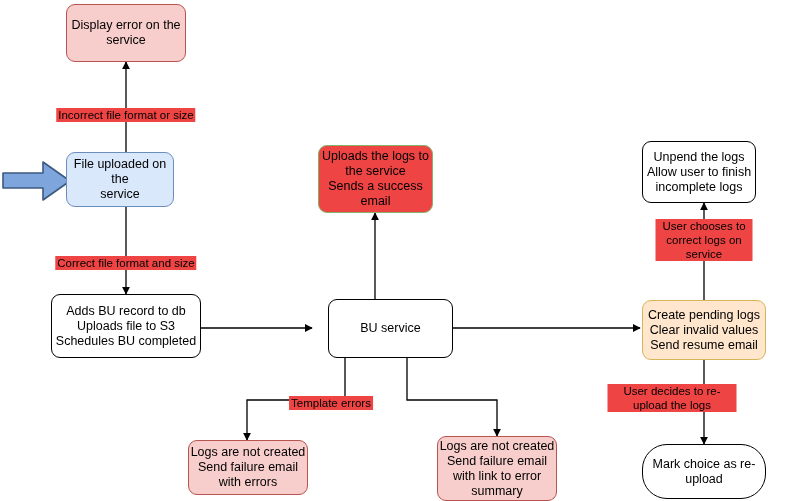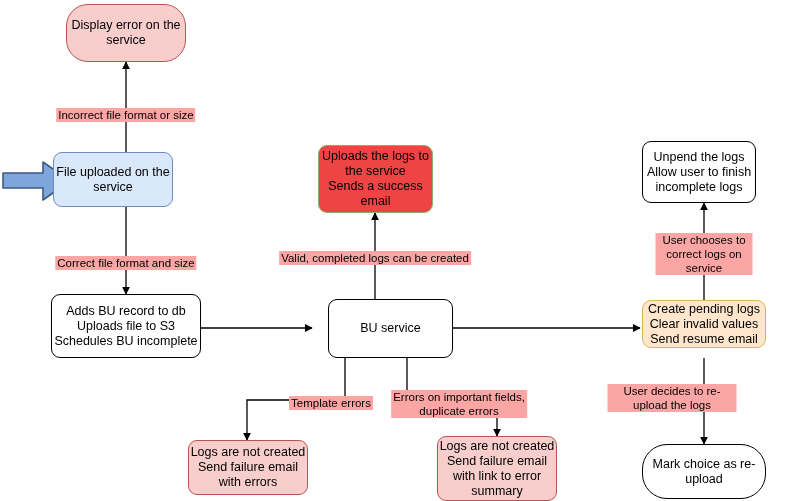--- a/index.html
+++ b/index.html
@@ -44,21 +44,21 @@
   .node.blue   { background: #dae8fc; border-color: #6c8ebf; }
   .node.green  { background: #ef4444; border-color: #82b366; }
   .node.yellow { background: #ffe6cc; border-color: #d6b656; }
   .node.plain  { background: #ffffff; border-color: #000000; }
 
   .edge-label {
     position: absolute;
     font-size: 11.5px;
     line-height: 14px;
     color: #000000;
-    background: #fca5a5;
+    background: #ef4444;
     text-align: center;
     white-space: pre-line;
     padding: 0 2px;
     z-index: 4;
     transform: translate(-50%, -50%);
   }
   .block-arrow {
     position: absolute;
     z-index: 2;
   }
@@ -94,34 +94,34 @@
       <path d="M 704 300 L 704 203"></path>
 
       <path d="M 704 358 L 704 444"></path>
     </g>
   </svg>
 
   <svg class="block-arrow" style="left:2px; top:160px;" width="70" height="42" viewBox="0 0 70 42" xmlns="http://www.w3.org/2000/svg">
     <path d="M 1 13 L 41 13 L 41 2 L 68 21 L 41 40 L 41 28 L 1 28 Z" fill="#7ea6dc" stroke="#3c5a80" stroke-width="1.6" stroke-linejoin="round"></path>
   </svg>
 
-  <div class="node pink" style="left:66px; top:4px; width:120px; height:58px;border-radius:22px;">
+  <div class="node pink" style="left:66px; top:4px; width:120px; height:58px;">
     <span>Display error on the
 service</span>
   </div>
 
-  <div class="node blue" style="left:53px; top:152px; width:120px; height:55px;">
+  <div class="node blue" style="left:66px; top:152px; width:108px; height:55px;">
     <span>File uploaded on the
 service</span>
   </div>
 
   <div class="node plain" style="left:51px; top:294px; width:150px; height:64px;">
     <span>Adds BU record to db
 Uploads file to S3
-Schedules BU incomplete</span>
+Schedules BU completed</span>
   </div>
 
   <div class="node plain" style="left:328px; top:299px; width:125px; height:59px;">
     <span>BU service</span>
   </div>
 
   <div class="node green" style="left:318px; top:145px; width:115px; height:68px;">
     <span>Uploads the logs to
 the service
 Sends a success
@@ -140,40 +140,37 @@
 with link to error
 summary</span>
   </div>
 
   <div class="node plain" style="left:642px; top:141px; width:114px; height:62px;">
     <span>Unpend the logs
 Allow user to finish
 incomplete logs</span>
   </div>
 
-  <div class="node yellow" style="left:642px; top:300px; width:124px; height:48px;">
+  <div class="node yellow" style="left:642px; top:300px; width:124px; height:60px;">
     <span>Create pending logs
 Clear invalid values
 Send resume email</span>
   </div>
 
   <div class="node plain" style="left:642px; top:444px; width:124px; height:55px;border-radius:25px;">
     <span>Mark choice as re-
 upload</span>
   </div>
 
   <div class="edge-label" style="left:126px; top:115px;">Incorrect file format or size</div>
 
   <div class="edge-label" style="left:126px; top:263px;">Correct file format and size</div>
 
-  <div class="edge-label" style="left:375px; top:258px;">Valid, completed logs can be created</div>
 
 
   <div class="edge-label" style="left:331px; top:403px;">Template errors</div>
 
-  <div class="edge-label" style="left:459px; top:404px;">Errors on important fields,
-duplicate errors</div>
 
-  <div class="edge-label" style="left:704px; top:254px;">User chooses to correct logs on service</div>
+  <div class="edge-label" style="left:704px; top:240px;">User chooses to correct logs on service</div>
 
   <div class="edge-label" style="left:672px; top:398px;">User decides to re-upload the logs</div>
 
 </div>
 
 </body></html>

